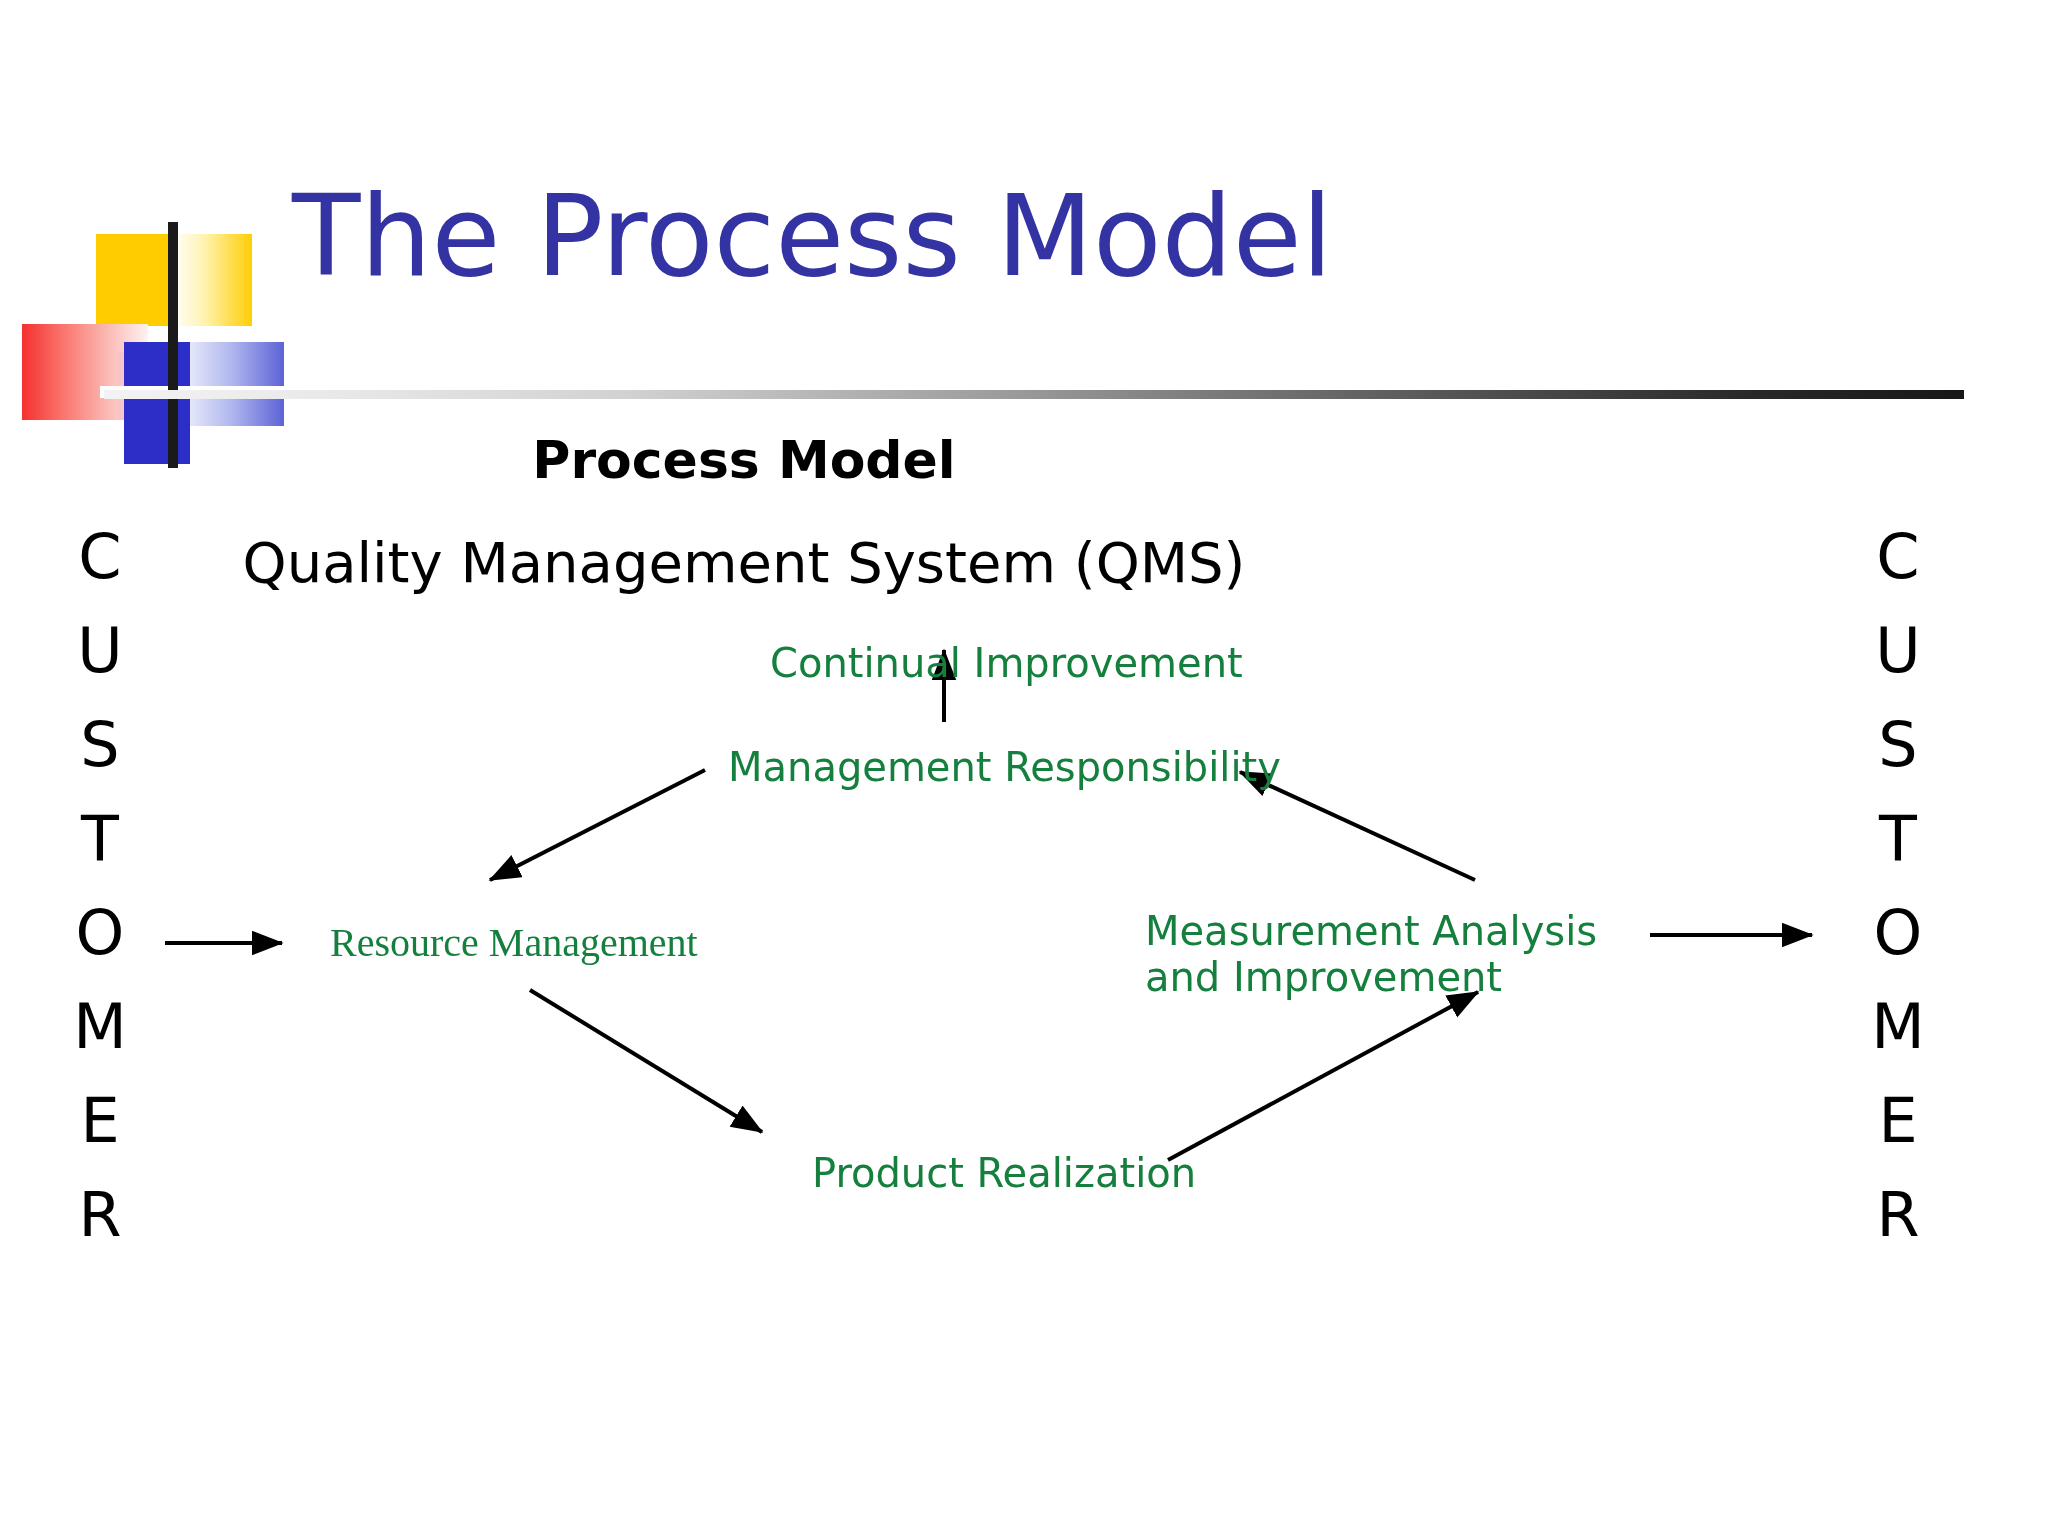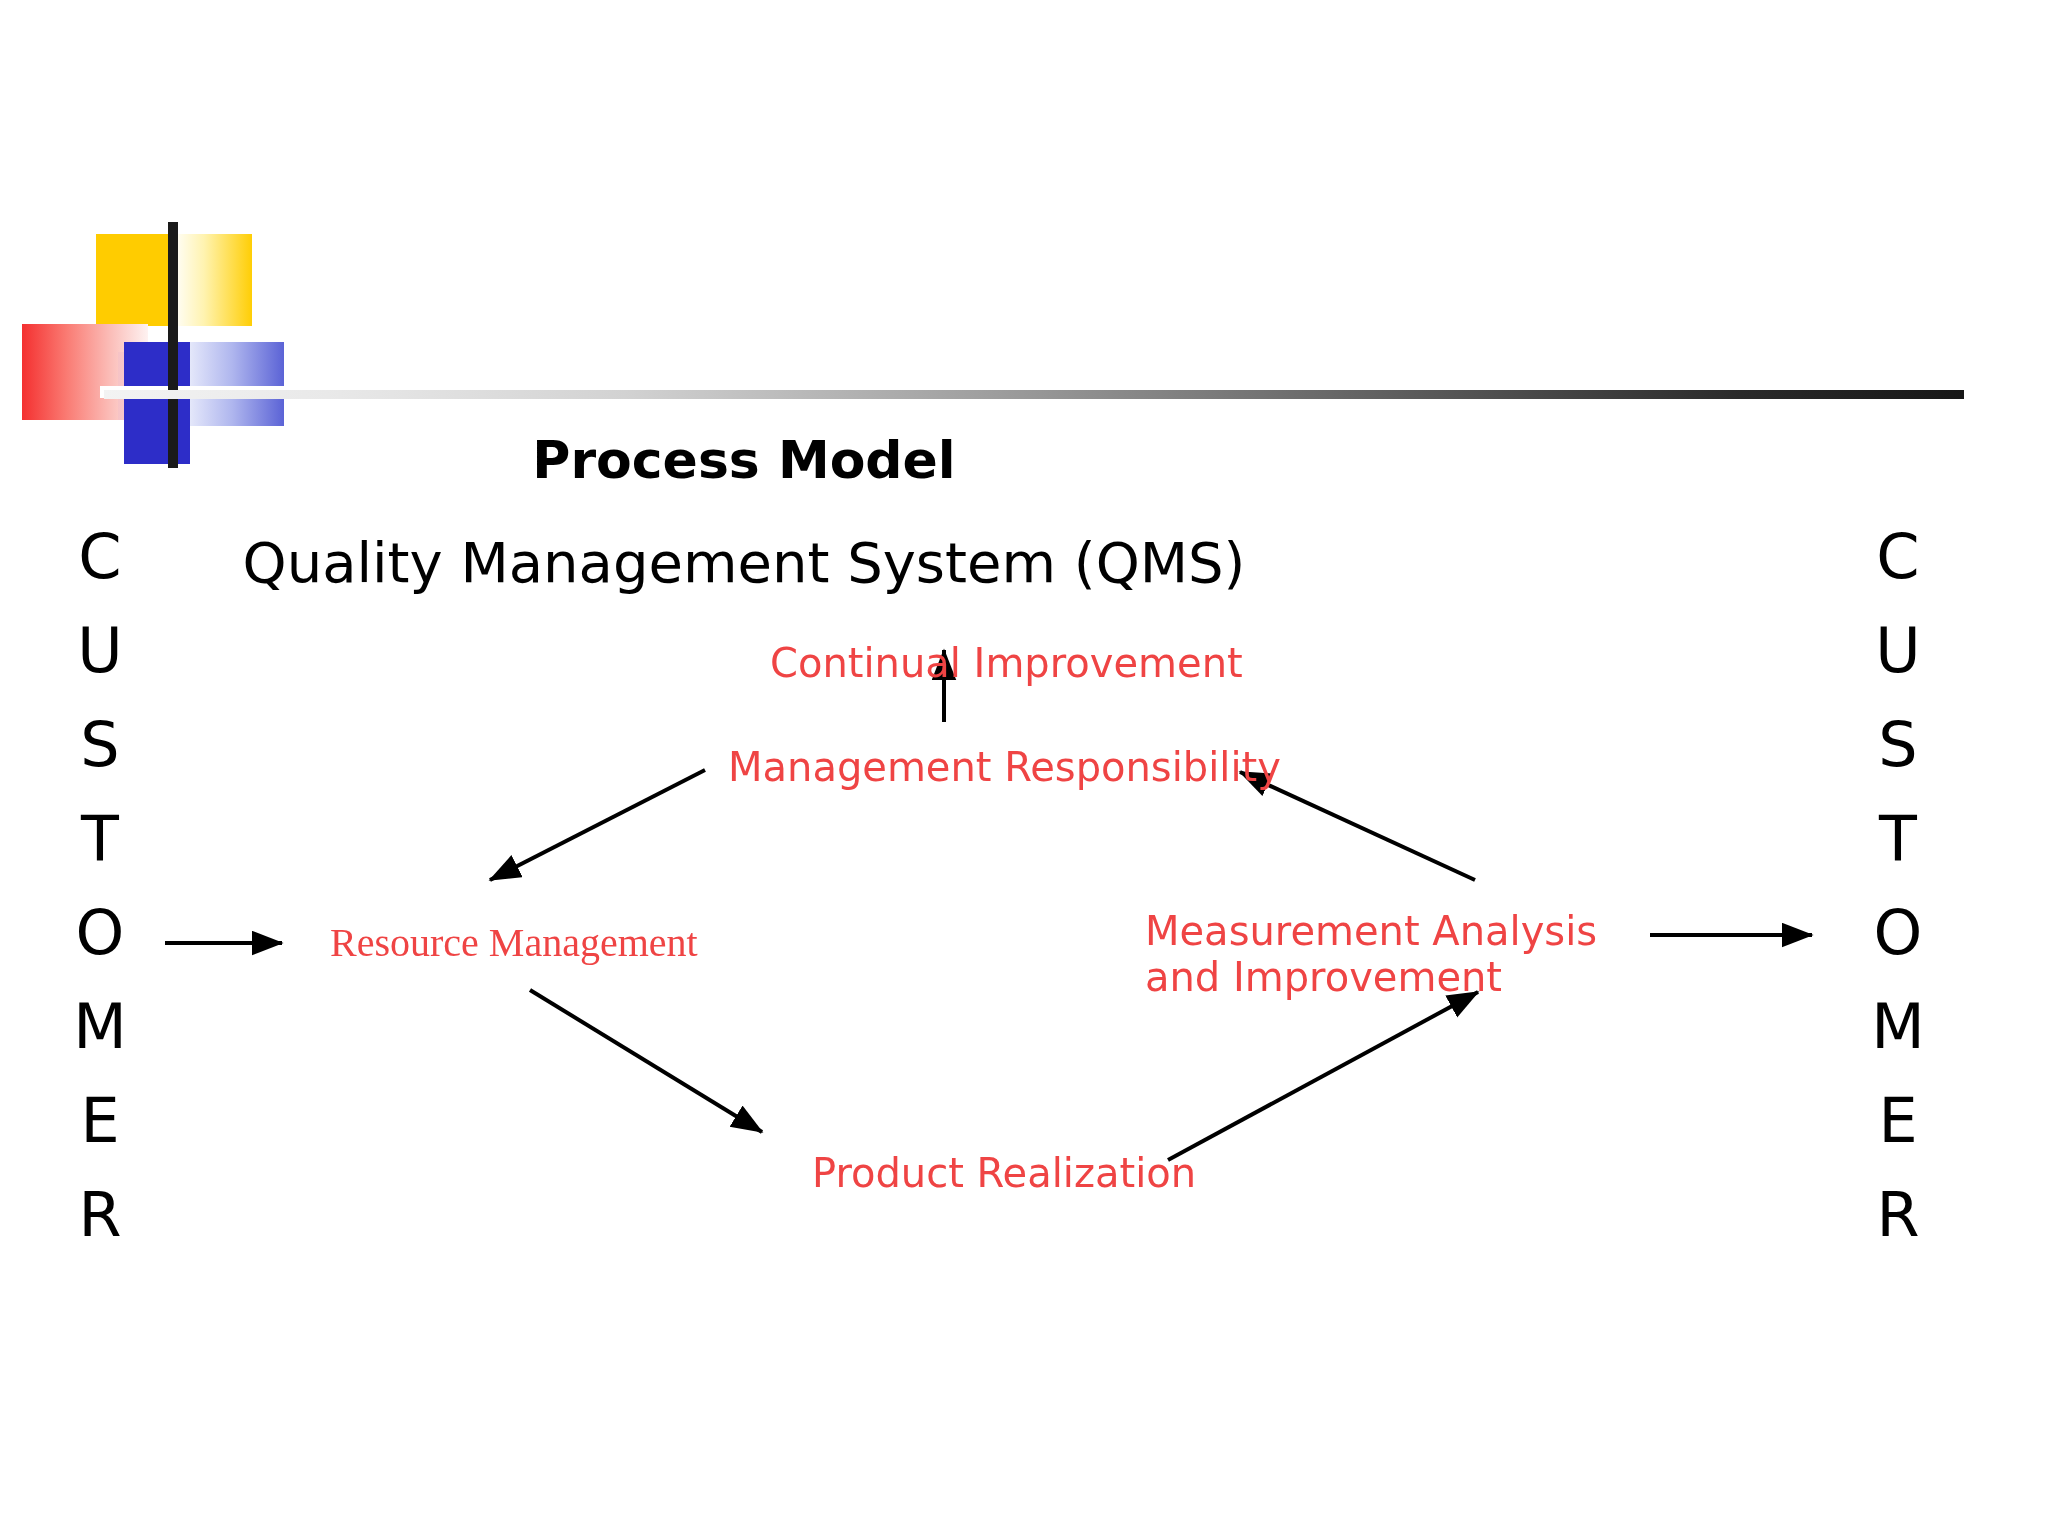--- a/index.html
+++ b/index.html
@@ -121,21 +121,21 @@
     color: #000000;
     font-family: "DejaVu Sans", sans-serif;
     height: 94px;
     line-height: 94px;
   }
 
   
   .node {
     position: absolute;
     font-size: 40px;
-    color: #ef4444;
+    color: #15803d;
     font-family: "DejaVu Sans", sans-serif;
     white-space: nowrap;
     line-height: 1.15;
   }
   .node-continual  { left: 770px;  top: 640px; }
   .node-mgmt       { left: 728px;  top: 744px; }
   .node-resource   { left: 330px;  top: 920px; font-family: Liberation Serif, serif; }
   .node-measure    { left: 1145px; top: 908px; white-space: normal; width: 490px; }
   .node-product    { left: 812px;  top: 1150px; }
 
@@ -156,20 +156,21 @@
     <div class="logo-layer logo-yellow-solid"></div>
     <div class="logo-layer logo-yellow-grad"></div>
     <div class="logo-layer logo-red-grad"></div>
     <div class="logo-layer logo-pink-grad"></div>
     <div class="logo-layer logo-blue-solid"></div>
     <div class="logo-layer logo-blue-grad"></div>
     <div class="logo-layer logo-whitebar"></div>
     <div class="logo-layer logo-vbar"></div>
   </div>
 
+  <div class="slide-title">The Process Model</div>
 
   <div class="divider"></div>
 
   <div class="proc-heading">Process Model</div>
   <div class="qms-heading">Quality Management System (QMS)</div>
 
   <div class="cust-col left">
     <span class="cust-letter">C</span>
     <span class="cust-letter">U</span>
     <span class="cust-letter">S</span>

